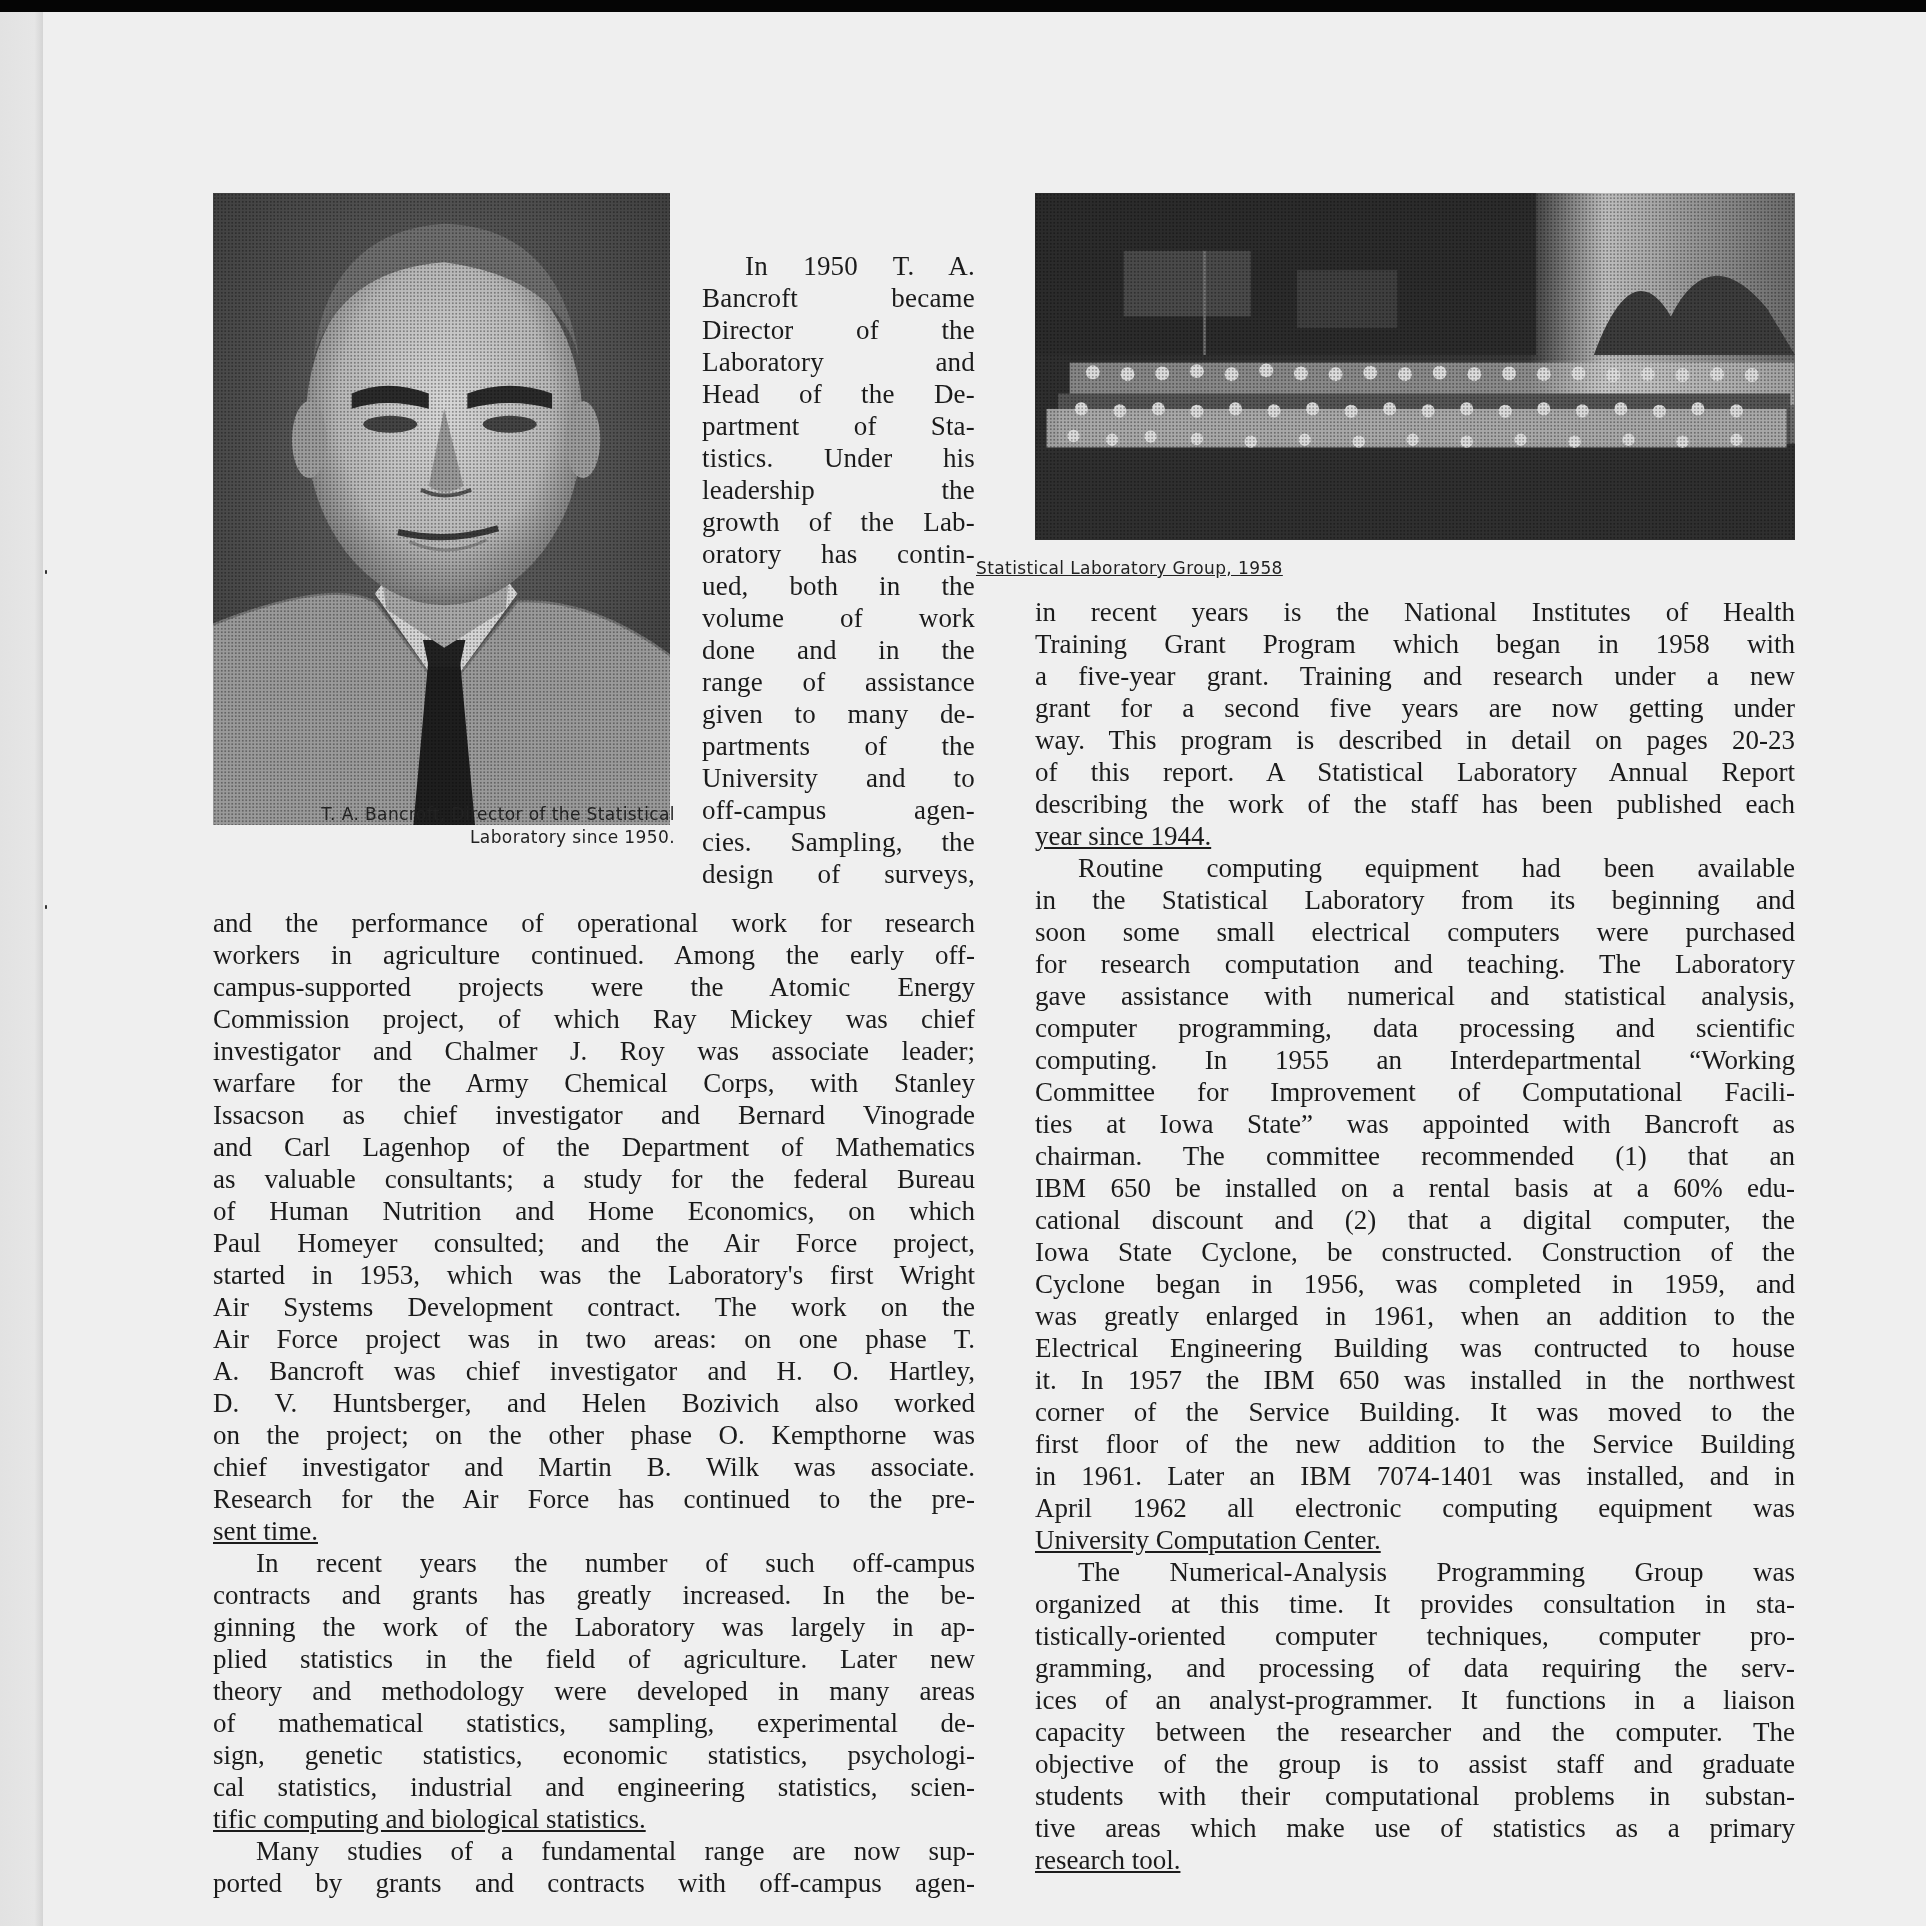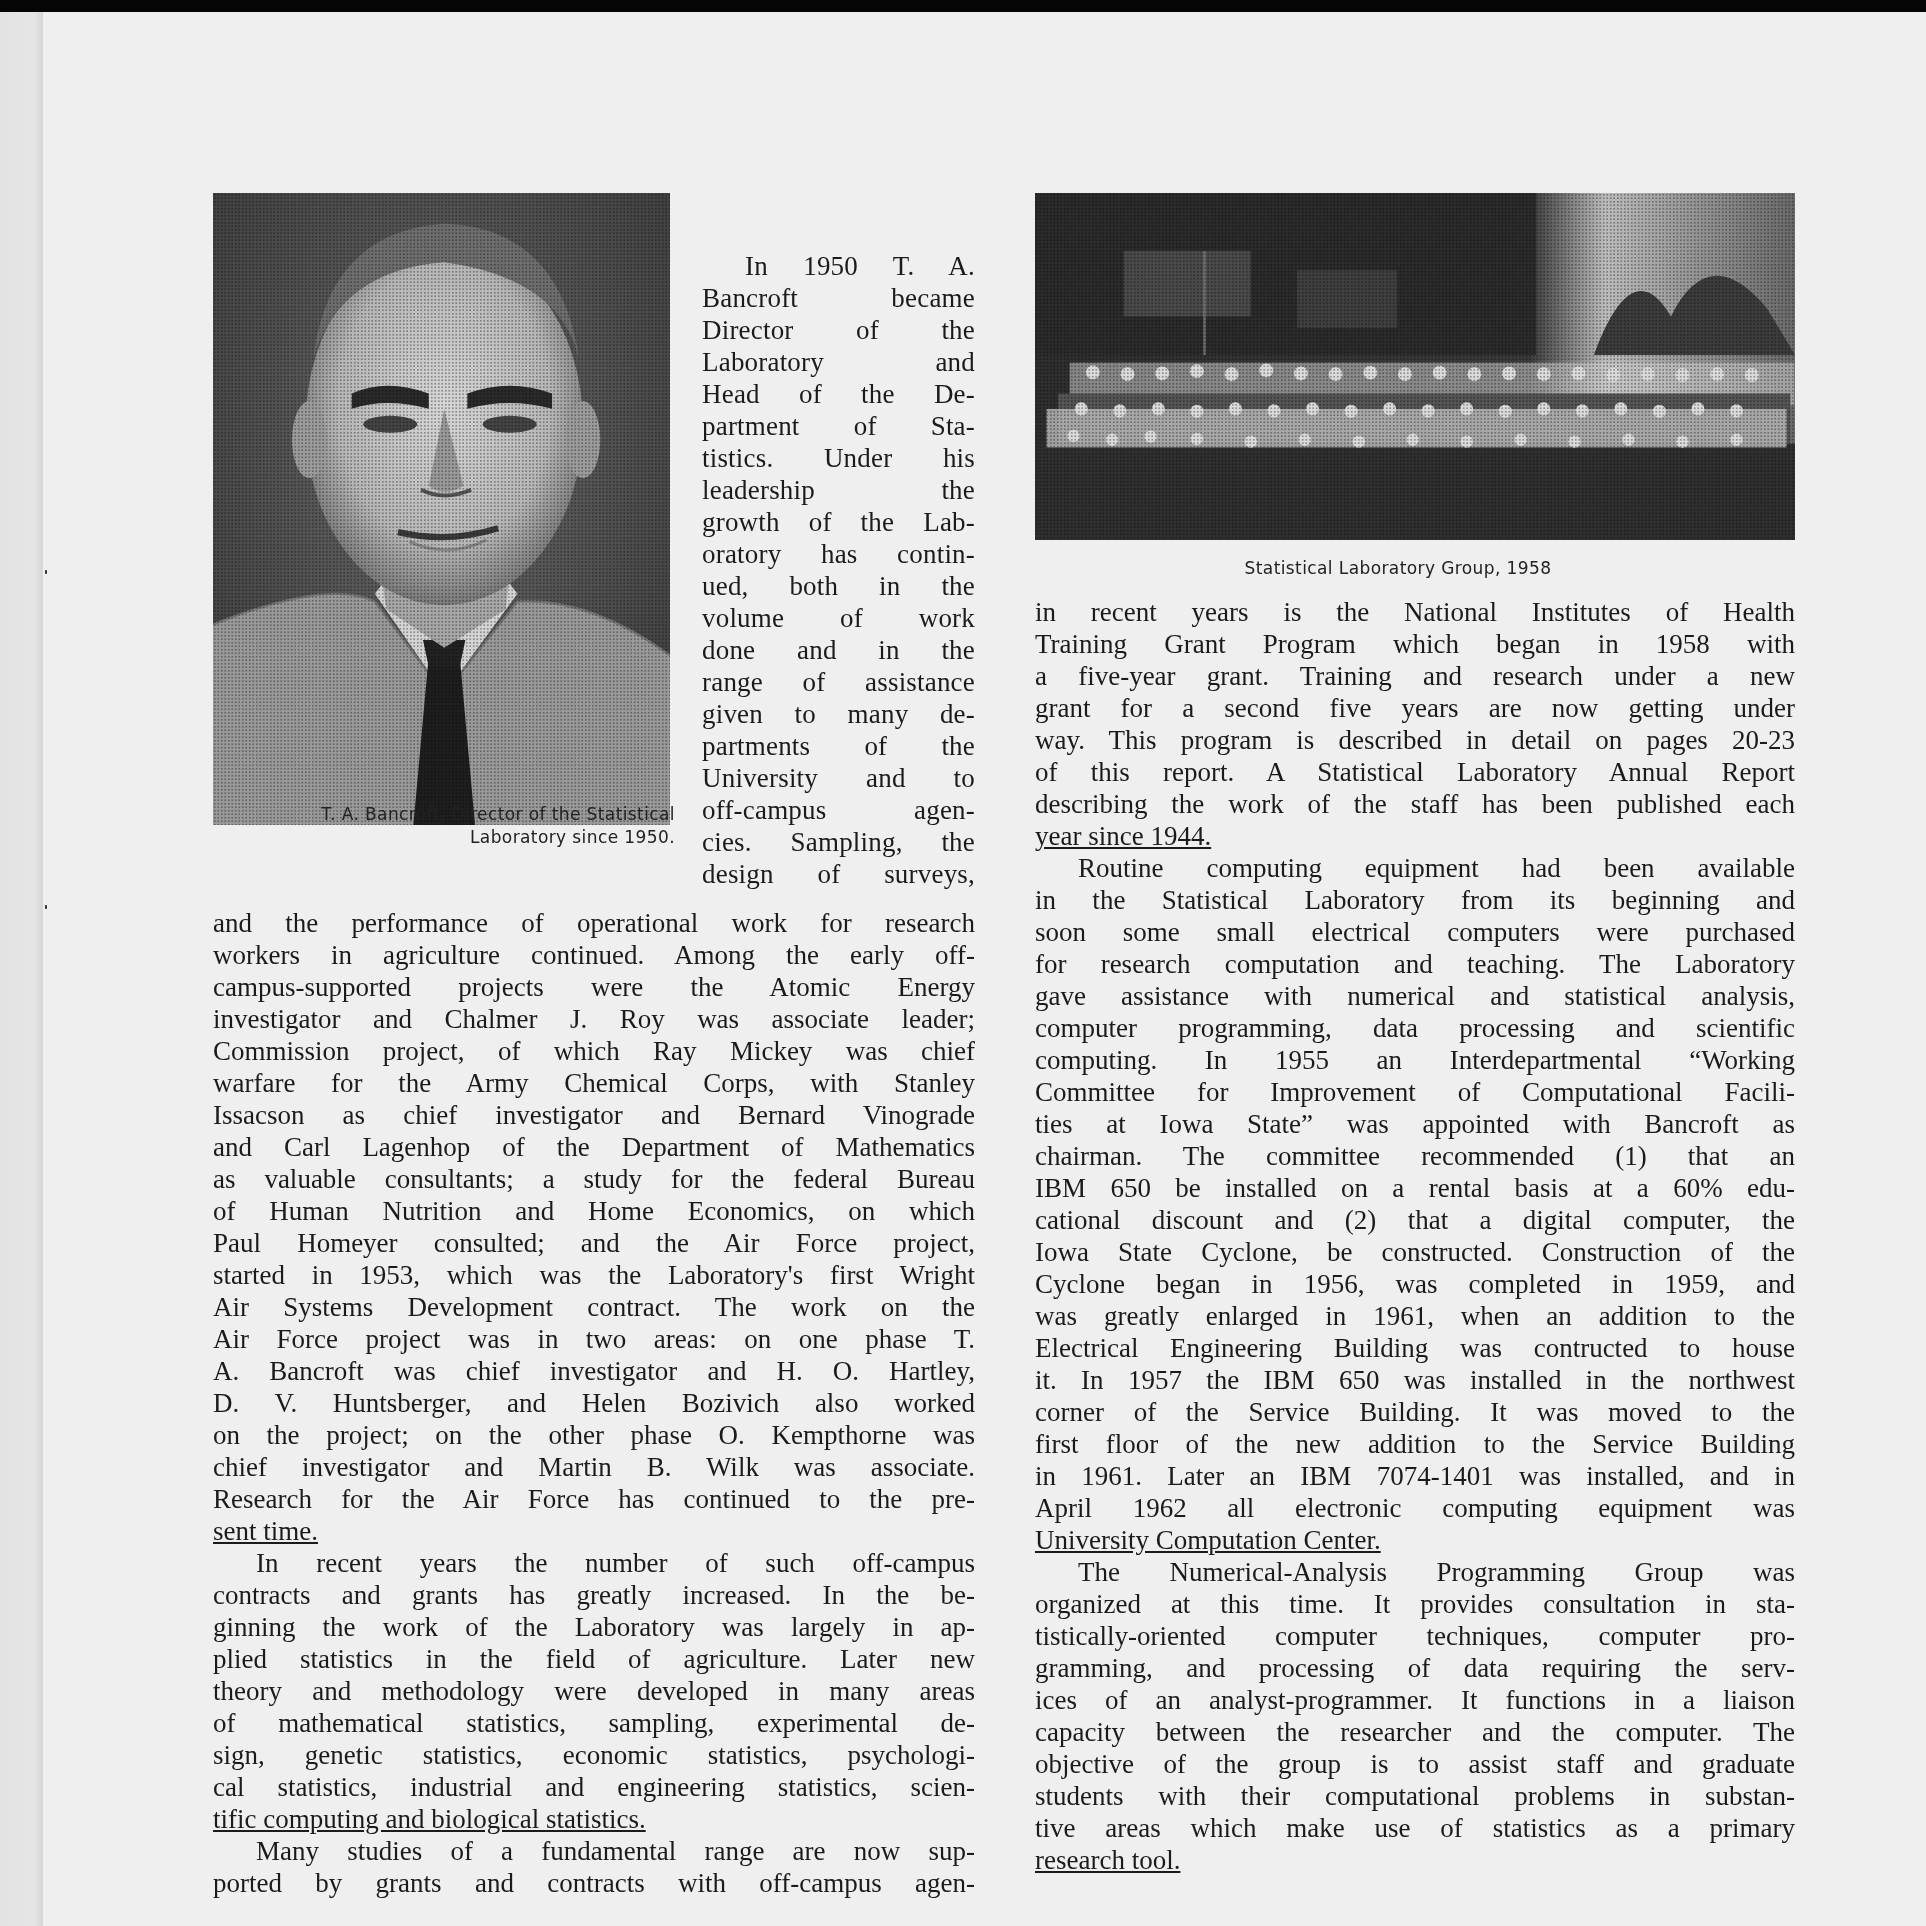--- a/index.html
+++ b/index.html
@@ -19,21 +19,21 @@
   .portrait { left: 213px; top: 193px; width: 457px; height: 632px; background: #4a4a4a; }
   .group-photo { left: 1035px; top: 193px; width: 760px; height: 347px; background: #3a3a3a; }
   .halftone { position: absolute; inset: 0;
     background-image: radial-gradient(rgba(0,0,0,0.35) 35%, transparent 40%);
     background-size: 3.5px 3.5px; mix-blend-mode: multiply; }
 
   
   .caption { position: absolute; font-family: "DejaVu Sans", "Liberation Sans", sans-serif;
     font-size: 17px; line-height: 23px; color: #222; letter-spacing: 0.4px; }
   .portrait-caption { left: 213px; top: 803px; width: 462px; text-align: right; }
-  .group-caption { left: 1018px; top: 557px; width: 760px; text-align: center; }
+  .group-caption { left: 976px; top: 557px; width: 760px; text-align: left; text-decoration: underline; }
 
   
   .col { position: absolute; }
   .line { display: block; height: 32px; line-height: 32px; font-size: 27px;
     text-align: justify; text-align-last: justify; white-space: nowrap; overflow: visible; }
   .line.last { text-align-last: left; text-decoration: underline; }
   .line.indent { padding-left: 43px; }
   .wrap-col { left: 702px; top: 250px; width: 273px; }
   .wrap-col .line { letter-spacing: 0.2px; }
   .left-col { left: 213px; top: 907px; width: 762px; }
@@ -213,22 +213,22 @@
     <span class="line">off-campus agen-</span>
     <span class="line">cies. Sampling, the</span>
     <span class="line">design of surveys,</span>
   </div>
 
 <div class="col left-col" id="left-col">
     <div>
       <span class="line">and the performance of operational work for research</span>
       <span class="line">workers in agriculture continued. Among the early off-</span>
       <span class="line">campus-supported projects were the Atomic Energy</span>
+      <span class="line">Commission project, of which Ray Mickey was chief</span>
       <span class="line">investigator and Chalmer J. Roy was associate leader;</span>
-      <span class="line">Commission project, of which Ray Mickey was chief</span>
       <span class="line">warfare for the Army Chemical Corps, with Stanley</span>
       <span class="line">Issacson as chief investigator and Bernard Vinograde</span>
       <span class="line">and Carl Lagenhop of the Department of Mathematics</span>
       <span class="line">as valuable consultants; a study for the federal Bureau</span>
       <span class="line">of Human Nutrition and Home Economics, on which</span>
       <span class="line">Paul Homeyer consulted; and the Air Force project,</span>
       <span class="line">started in 1953, which was the Laboratory's first Wright</span>
       <span class="line">Air Systems Development contract. The work on the</span>
       <span class="line">Air Force project was in two areas: on one phase T.</span>
       <span class="line">A. Bancroft was chief investigator and H. O. Hartley,</span>

